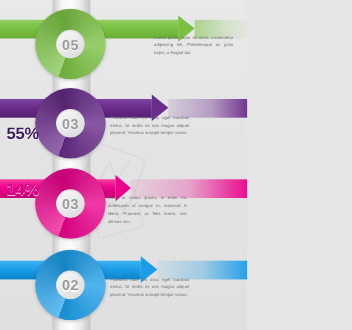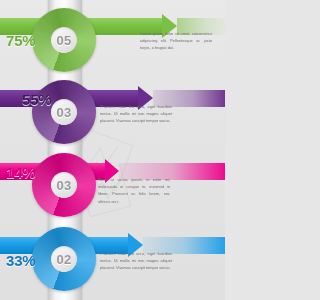--- a/index.html
+++ b/index.html
@@ -99,42 +99,41 @@
            radial-gradient(circle at 50% 50%, rgba(0,0,0,0) 0 28%, #7AC143 28.5% 100%);
            box-shadow:0 1px 3px rgba(0,0,0,.22);">
       <div style="position:absolute;inset:0;border-radius:50%;
            background:conic-gradient(from 200deg, rgba(255,255,255,.30), rgba(0,0,0,.14) 40%, rgba(255,255,255,.22) 70%, rgba(0,0,0,.10));
            -webkit-mask:radial-gradient(circle,transparent 28%,#000 28.5%);
            mask:radial-gradient(circle,transparent 28%,#000 28.5%);"></div>
       <div class="donut-hole">
         <span class="donut-num">05</span>
       </div>
     </div>
-    <div class="pct" style="top:32px;color:#6fae3c;">75%</div>
     <div class="desc" style="left:140px;top:30px;">Lorem ipsum dolor sit amet, consectetur adipiscing elit. Pellentesque ac justo turpis, a feugiat dui.</div>
   </div>
 
   <div class="row" style="top:75px;">
     <div class="bar" style="top:15px;">
       <div class="bar-body" style="width:138px;background:linear-gradient(180deg,#7e44a3 0%,#6B2D8C 45%,#551f73 100%);"></div>
       <div class="bar-head" style="left:138px;border-left:15px solid #6B2D8C;"></div>
       <div class="bar-tail" style="left:153px;width:72px;background:linear-gradient(90deg,rgba(107,45,140,.12) 0%,rgba(107,45,140,.40) 55%,rgba(107,45,140,.95) 100%);"></div>
     </div>
     <div class="donut" style="left:32px;top:5px;background:
            radial-gradient(circle at 50% 50%, rgba(0,0,0,0) 0 28%, #6B2D8C 28.5% 100%);
            box-shadow:0 1px 3px rgba(0,0,0,.22);">
       <div style="position:absolute;inset:0;border-radius:50%;
            background:conic-gradient(from 200deg, rgba(255,255,255,.28), rgba(0,0,0,.20) 40%, rgba(255,255,255,.20) 70%, rgba(0,0,0,.14));
            -webkit-mask:radial-gradient(circle,transparent 28%,#000 28.5%);
            mask:radial-gradient(circle,transparent 28%,#000 28.5%);"></div>
       <div class="donut-hole">
         <span class="donut-num">03</span>
       </div>
     </div>
-    <div class="pct" style="top:16px;color:#3d1a5c;margin-left:16px;">55%</div>
+    <div class="pct" style="top:38px;color:#3d1a5c;">55%</div>
     <div class="desc" style="left:100px;top:28px;">Praesent vitae leo arcu, eget faucibus metus. Ut mollis mi non magna aliquet placerat. Vivamus suscipit tempor varius.</div>
   </div>
 
   <div class="row" style="top:148px;">
     <div class="bar" style="top:15px;">
       <div class="bar-body" style="width:105px;background:linear-gradient(180deg,#f53c9f 0%,#EC008C 45%,#c70075 100%);"></div>
       <div class="bar-head" style="left:105px;border-left:14px solid #EC008C;"></div>
       <div class="bar-tail" style="left:119px;width:106px;background:linear-gradient(90deg,rgba(236,0,140,.07) 0%,rgba(236,0,140,.28) 50%,rgba(236,0,140,.95) 100%);"></div>
     </div>
     <div class="donut" style="left:32px;top:5px;background:
@@ -162,21 +161,20 @@
            radial-gradient(circle at 50% 50%, rgba(0,0,0,0) 0 28%, #1B9DE8 28.5% 100%);
            box-shadow:0 1px 3px rgba(0,0,0,.22);">
       <div style="position:absolute;inset:0;border-radius:50%;
            background:conic-gradient(from 200deg, rgba(255,255,255,.32), rgba(0,0,0,.16) 40%, rgba(255,255,255,.24) 70%, rgba(0,0,0,.10));
            -webkit-mask:radial-gradient(circle,transparent 28%,#000 28.5%);
            mask:radial-gradient(circle,transparent 28%,#000 28.5%);"></div>
       <div class="donut-hole">
         <span class="donut-num">02</span>
       </div>
     </div>
-    <div class="pct" style="top:30px;color:#1277c4;">33%</div>
     <div class="desc" style="left:100px;top:28px;">Praesent vitae leo arcu, eget faucibus metus. Ut mollis mi non magna aliquet placerat. Vivamus suscipit tempor varius.</div>
   </div>
 
   <svg class="wm" style="left:60px;top:118px;width:90px;height:90px;" viewBox="0 0 90 90">
     <g stroke="#888" stroke-width="1.2" fill="none">
       <rect x="18" y="18" width="48" height="48" transform="rotate(20 42 42)"></rect>
       <path d="M26 52 L40 30 L46 46 L58 28"></path>
     </g>
   </svg>
   <svg class="wm" style="left:70px;top:160px;width:80px;height:70px;" viewBox="0 0 80 70">

